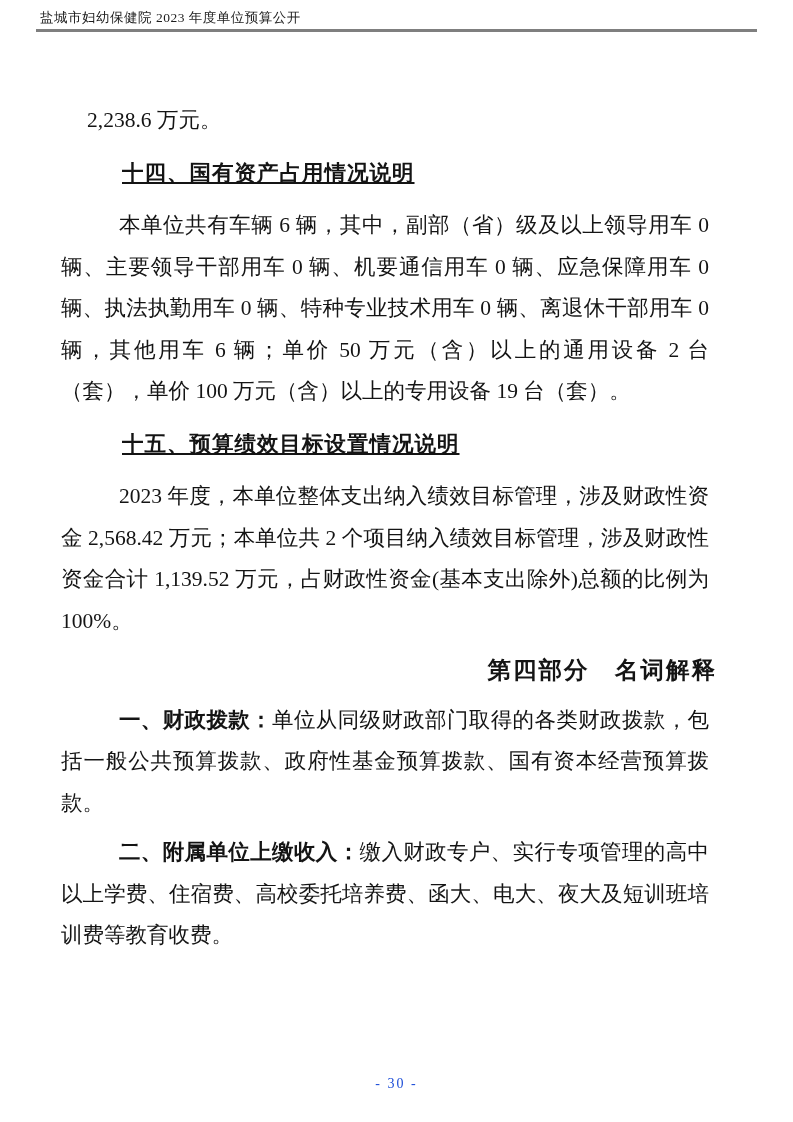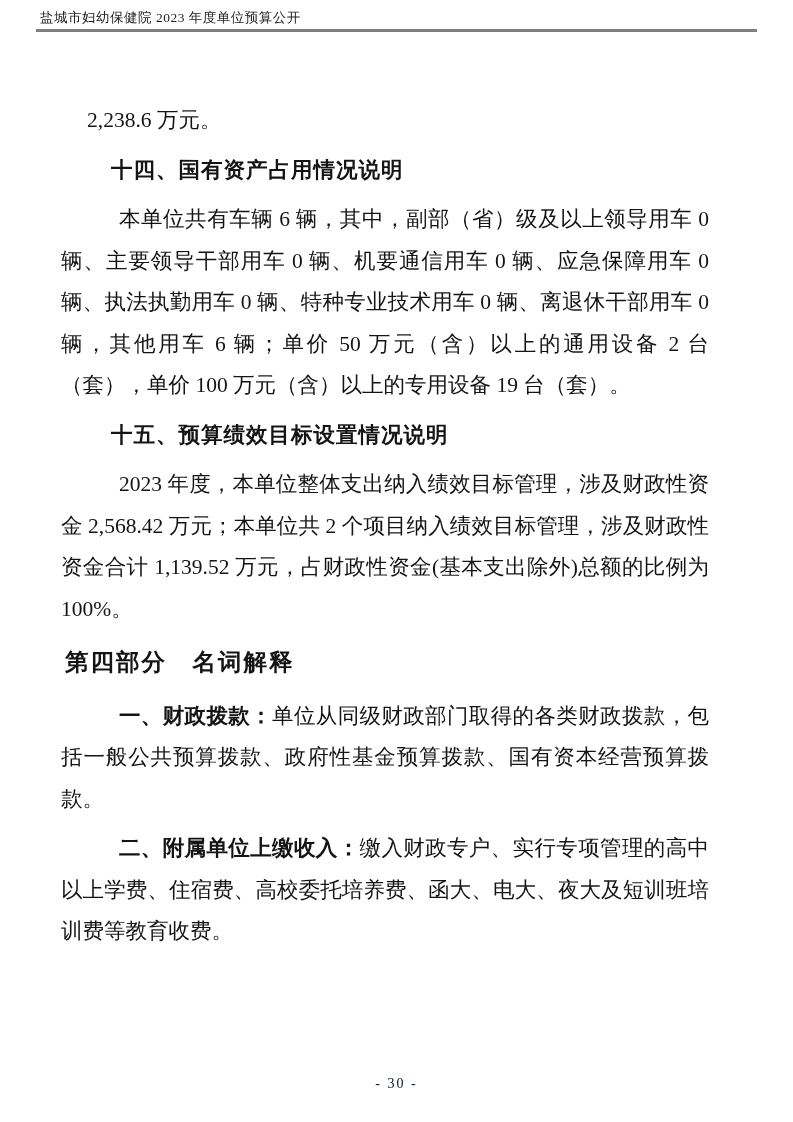--- a/index.html
+++ b/index.html
@@ -46,52 +46,53 @@
     color: #141414;
   }
   .para {
     margin: 8px;
     text-indent: 58px;
   }
   .para.carryover {
     text-indent: 26px;
   }
   .section-heading {
-    margin: 0;
+    margin: 11px;
     font-size: 21.5px;
     line-height: 41.5px;
     font-weight: bold;
     text-indent: 58px;
     font-family: "Liberation Sans", "DejaVu Sans", sans-serif;
     letter-spacing: 1px;
+    text-decoration: underline;
   }
   .part-heading {
-    margin: 12px;
+    margin: 0;
     font-size: 23.5px;
     line-height: 41.5px;
     font-weight: bold;
-    text-align: left;
+    text-align: right;
     text-indent: 0;
     letter-spacing: 2px;
   }
   .term-label {
     font-weight: bold;
     font-family: Liberation Sans, sans-serif;
   }
   
   .page-footer {
     position: absolute;
     top: 1074px;
     left: 0;
     width: 100%;
     text-align: center;
   }
   .page-number {
     font-size: 14px;
-    color: #0f172a;
+    color: #1d4ed8;
     letter-spacing: 2px;
     margin-top: 20px;
   }
 </style>
 </head>
 <body>
 
 <div class="page">
 
   <header class="page-header">

